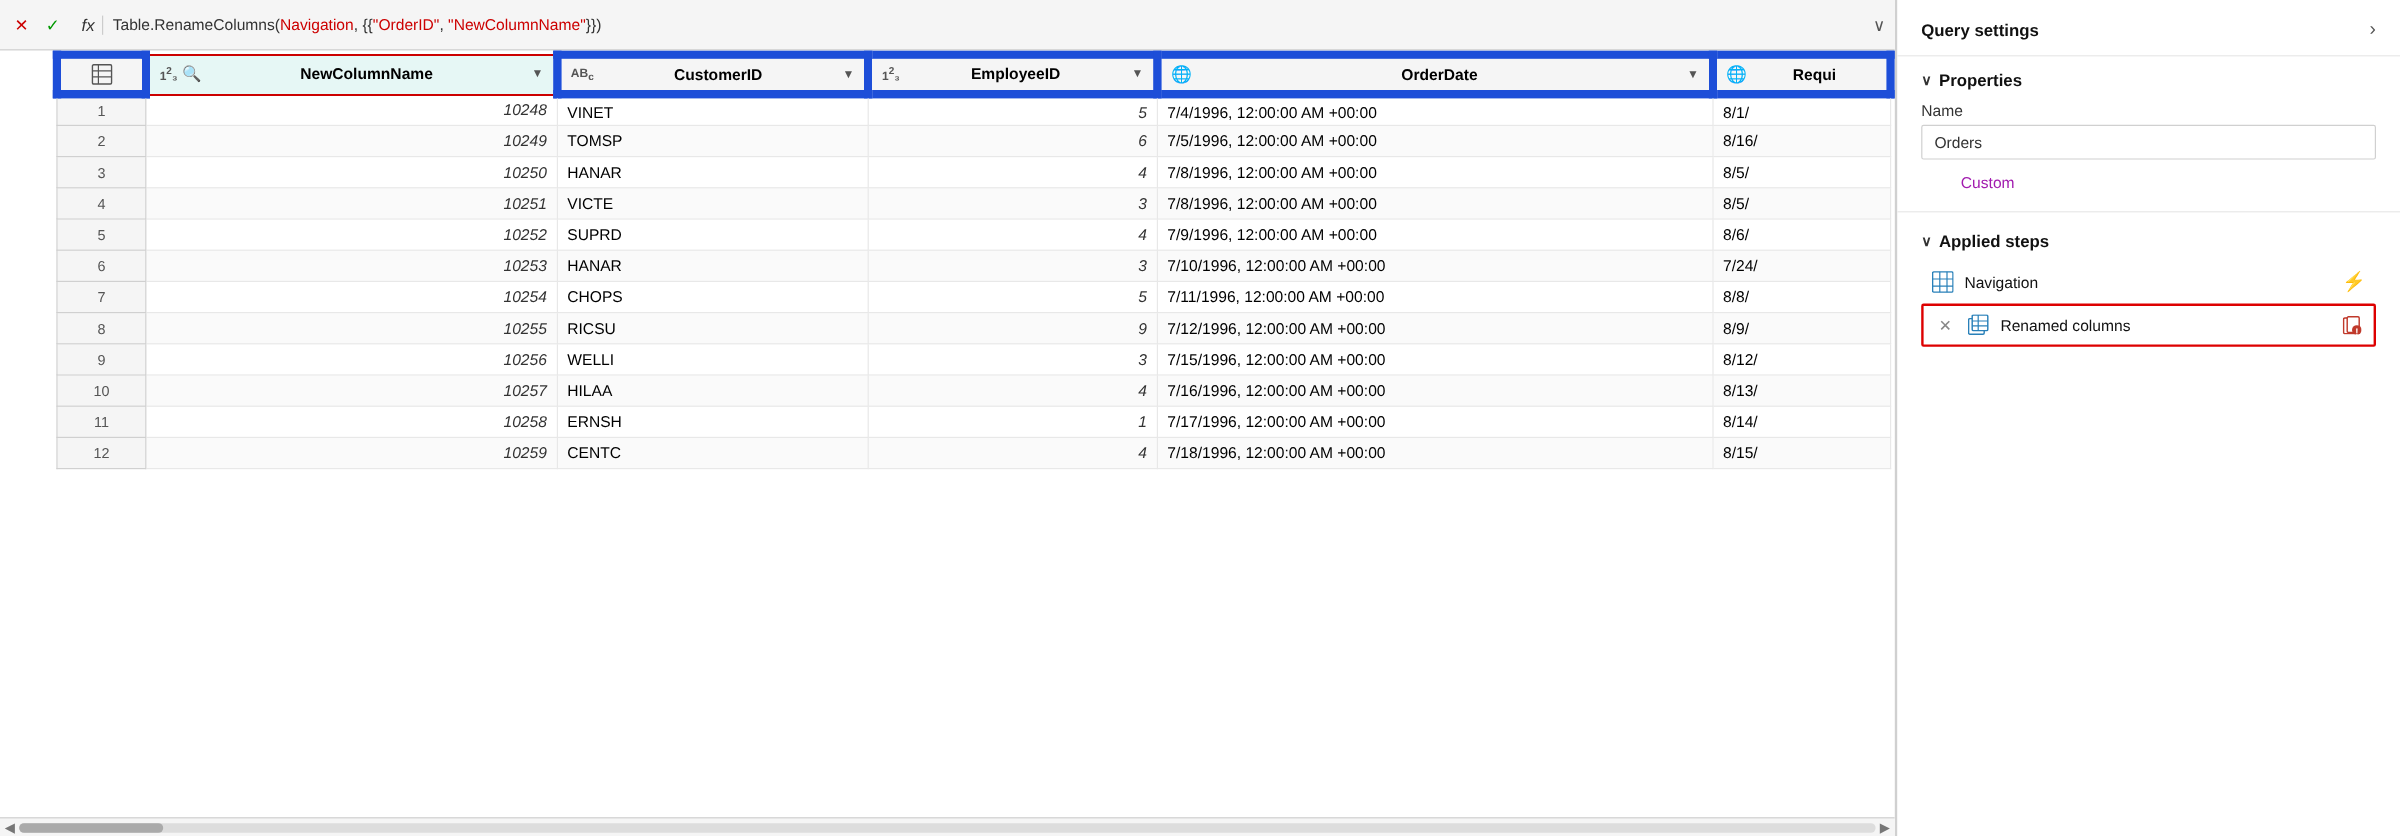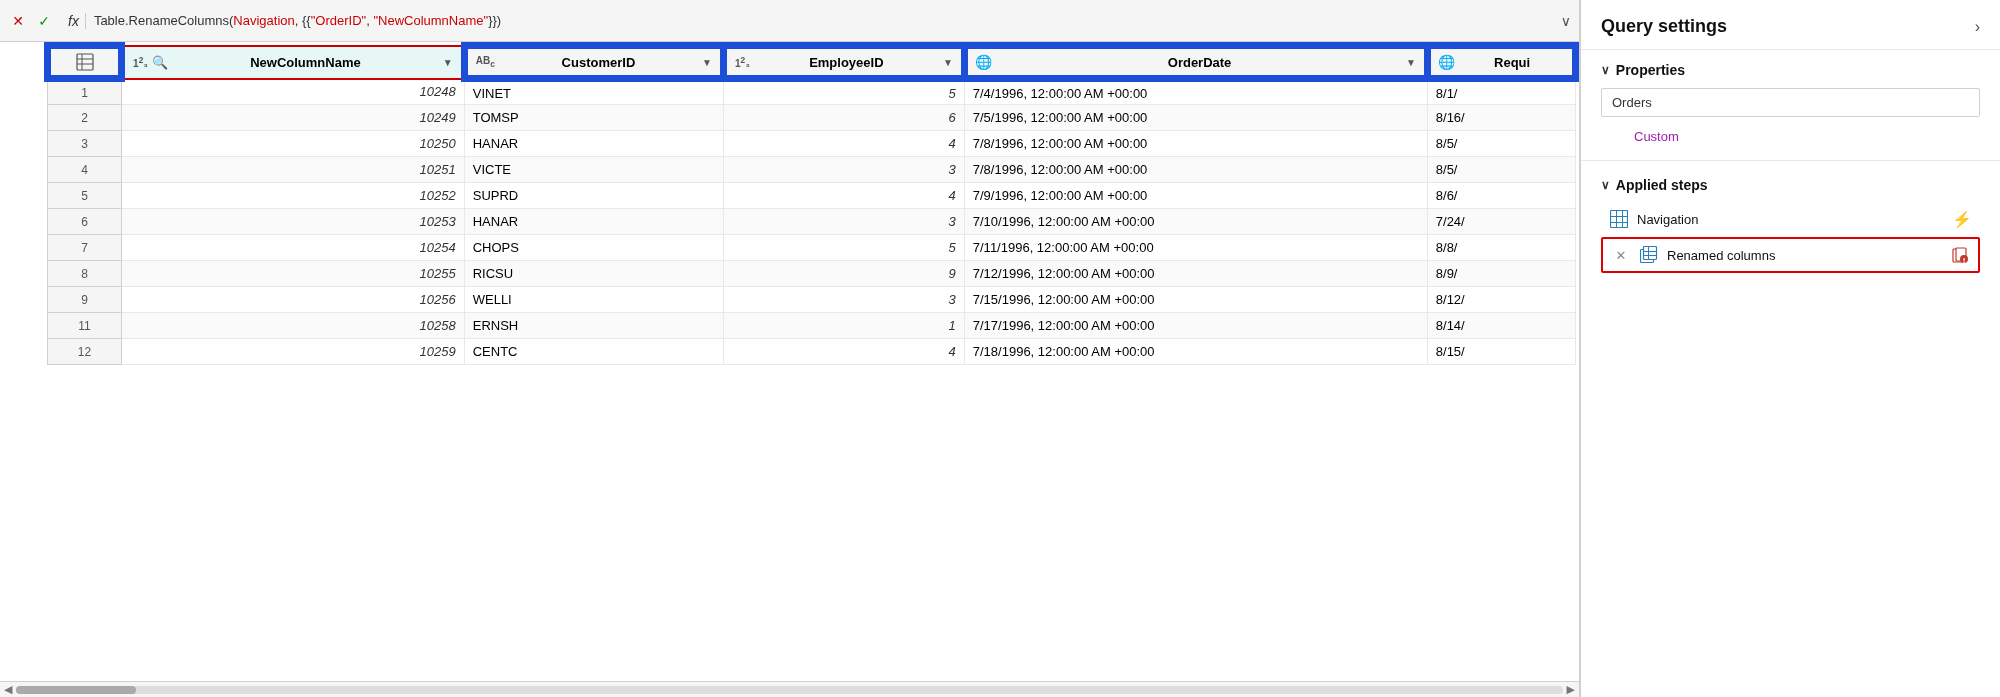--- a/index.html
+++ b/index.html
@@ -195,21 +195,21 @@
 
     .right-panel-header {
       display: flex;
       align-items: center;
       justify-content: space-between;
       padding: 16px 20px 12px 20px;
       border-bottom: 1px solid #e8e8e8;
     }
 
     .right-panel-title {
-      font-size: 18px;
+      font-size: 14px;
       font-weight: 600;
       color: #111;
     }
 
     .right-panel-collapse {
       font-size: 16px;
       color: #555;
       cursor: pointer;
     }
 
@@ -501,20 +501,28 @@
     </tr>
           <tr>
       <td class="row-num">9</td>
       <td class="numeric">10256</td>
       <td>WELLI</td>
       <td class="numeric">3</td>
       <td>7/15/1996, 12:00:00 AM +00:00</td>
       <td>8/12/</td>
     </tr>
           <tr>
+      <td class="row-num">10</td>
+      <td class="numeric">10257</td>
+      <td>HILAA</td>
+      <td class="numeric">4</td>
+      <td>7/16/1996, 12:00:00 AM +00:00</td>
+      <td>8/13/</td>
+    </tr>
+          <tr>
       <td class="row-num">11</td>
       <td class="numeric">10258</td>
       <td>ERNSH</td>
       <td class="numeric">1</td>
       <td>7/17/1996, 12:00:00 AM +00:00</td>
       <td>8/14/</td>
     </tr>
           <tr>
       <td class="row-num">12</td>
       <td class="numeric">10259</td>
@@ -541,20 +549,21 @@
     <span class="right-panel-title">Query settings</span>
     <span class="right-panel-collapse">›</span>
   </div>
 
   <div class="section">
     <div class="section-header">
       <span class="section-chevron">∨</span>
       <span>Properties</span>
     </div>
 
+    <div class="field-label">Name</div>
     <div class="field-value-box">Orders</div>
 
     <div class="entity-type-value">Custom</div>
   </div>
 
   <div class="divider"></div>
 
   <div class="applied-steps-section">
     <div class="section-header">
       <span class="section-chevron">∨</span>

